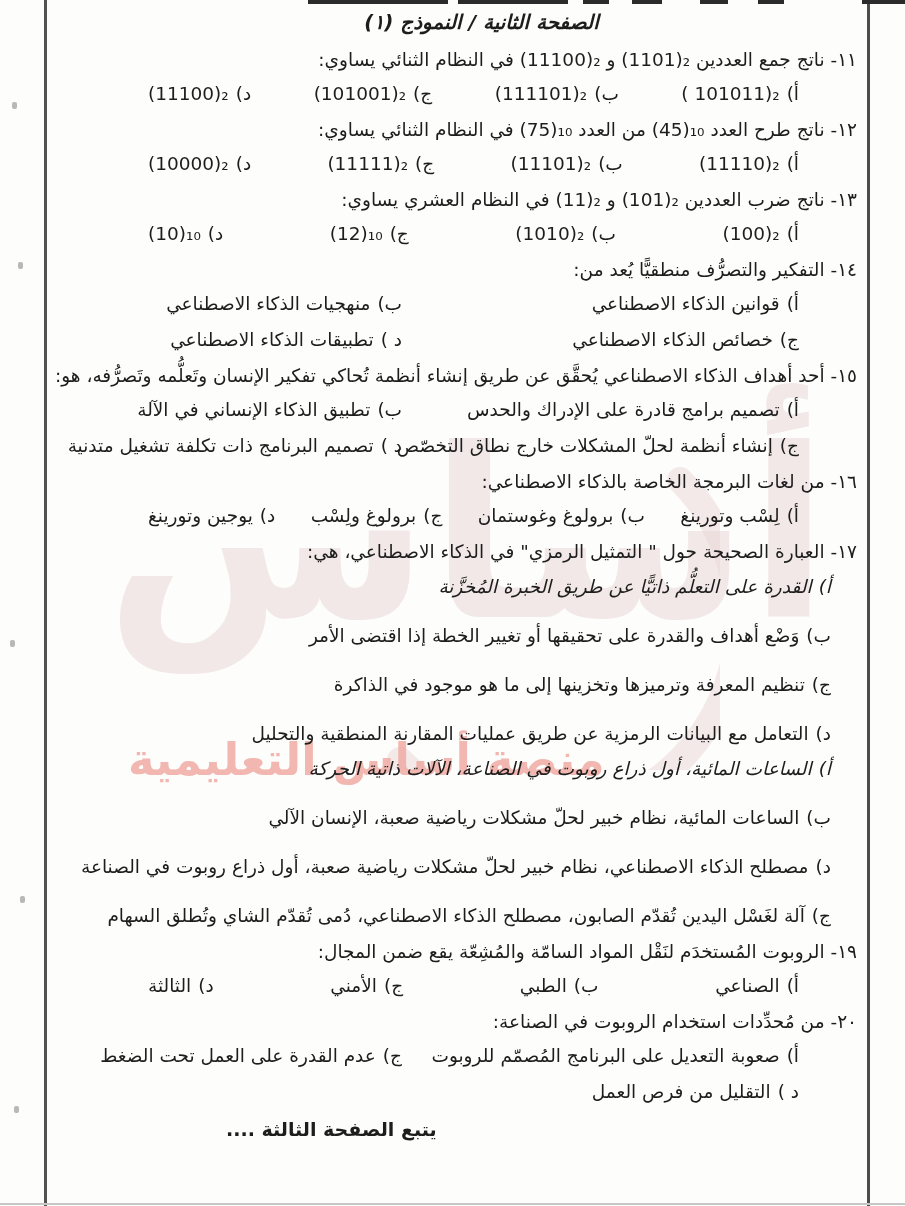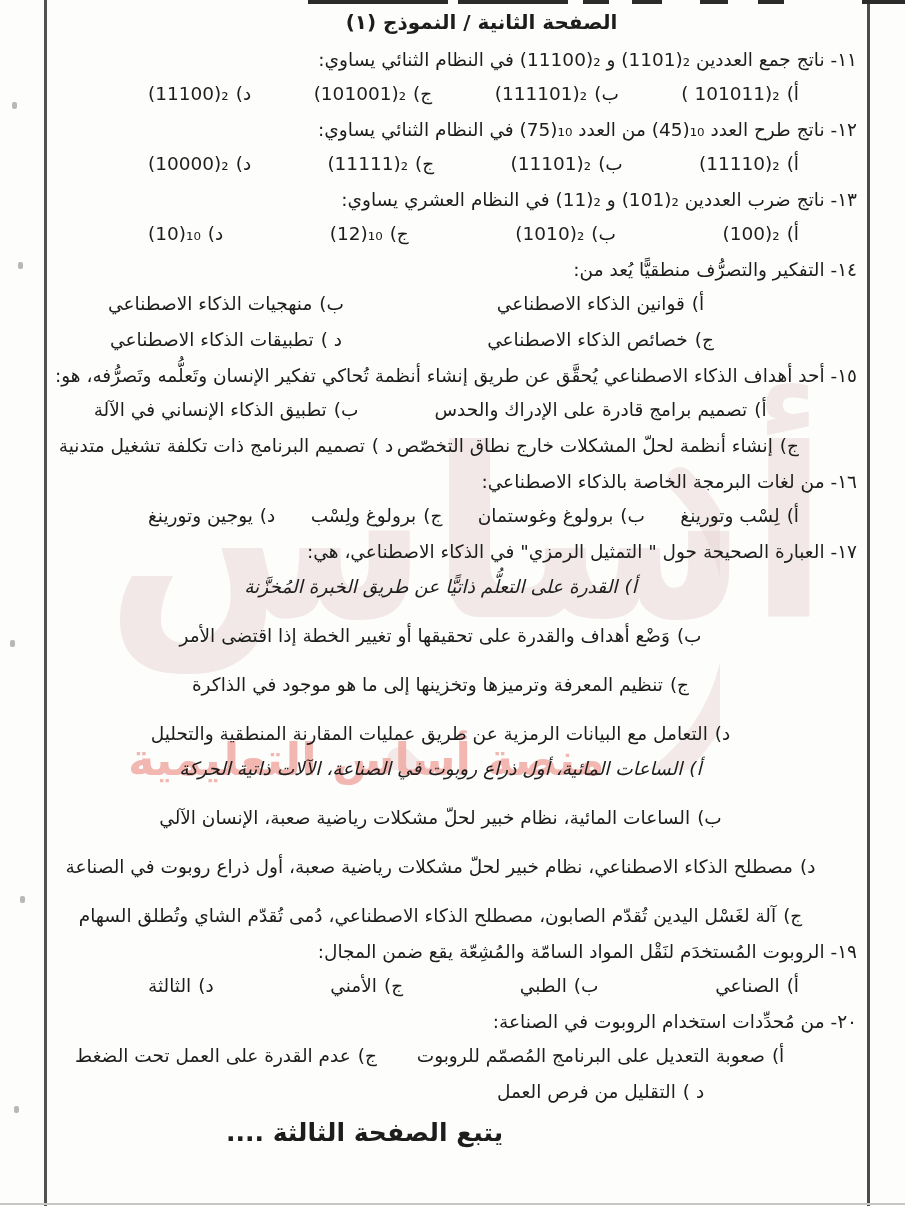--- a/index.html
+++ b/index.html
@@ -20,31 +20,31 @@
   .speck{position:absolute;width:5px;height:7px;background:#9a9a98;border-radius:2px;opacity:.7;}
 
   
   .wm{position:absolute;z-index:0;pointer-events:none;}
   .wm-logo{top:418px;left:105px;font-size:235px;line-height:1;font-weight:bold;opacity:.22;letter-spacing:-6px;}
   .wm-swoosh{top:440px;left:380px;width:340px;height:330px;opacity:.5;}
   .wm-caption{top:733px;left:128px;font-size:45px;font-weight:bold;opacity:.85;letter-spacing:1px;}
 
   .content{position:absolute;z-index:1;top:0;right:48px;left:50px;}
 
-  .title{font-weight:bold;font-size:20px;text-align:center;margin:10px 0 6px 0;transform:translateX(28px);white-space:nowrap;}
+  .title{font-weight:bold;font-size:20px;text-align:center;margin:10px 0 6px 0;transform:translateX(28px);white-space:nowrap;font-style:italic;}
 
   .stem{font-size:18.5px;margin:15px 0 0 0;white-space:nowrap;}
   .opts{margin-top:13px;font-size:18.5px;}
   .row4{display:flex;justify-content:space-between;padding-right:58px;padding-left:98px;}
   .grid{display:grid;grid-template-columns:53% 47%;row-gap:15px;padding-right:58px;}
   .stack .opt{display:block;margin-top:28px;padding-right:26px;white-space:nowrap;}
   .stack .opt:first-child{margin-top:14px;font-style:italic;}
-  .opt{white-space:nowrap;text-align:center;}
+  .opt{white-space:nowrap;}
   .lbl{margin-left:7px;}
-  .footer{font-weight:bold;font-size:25px;text-align:left;padding-left:176px;margin-top:16px;white-space:nowrap;}
+  .footer{font-weight:bold;font-size:19px;text-align:left;padding-left:176px;margin-top:16px;white-space:nowrap;}
 </style>
 </head>
 <body>
 
 <div class="page">
 
   <div class="border-right"></div>
   <div class="border-left"></div>
   <div class="bottom-line"></div>
   <div class="top-mark" style="left:308px;width:140px;"></div>

